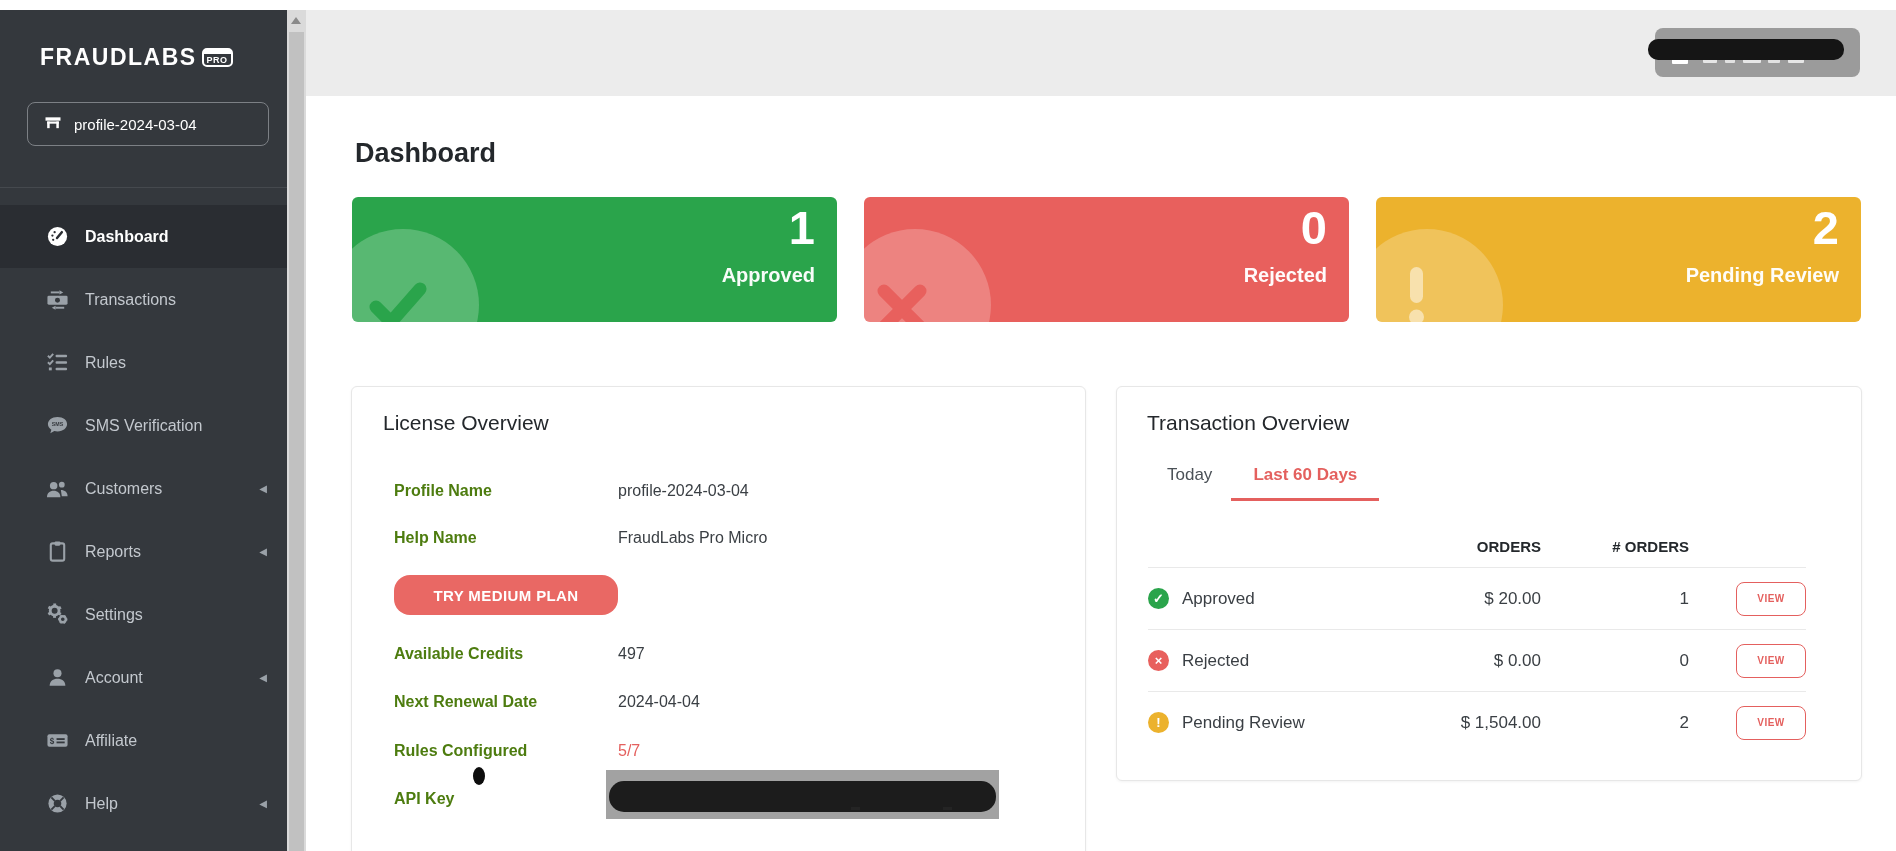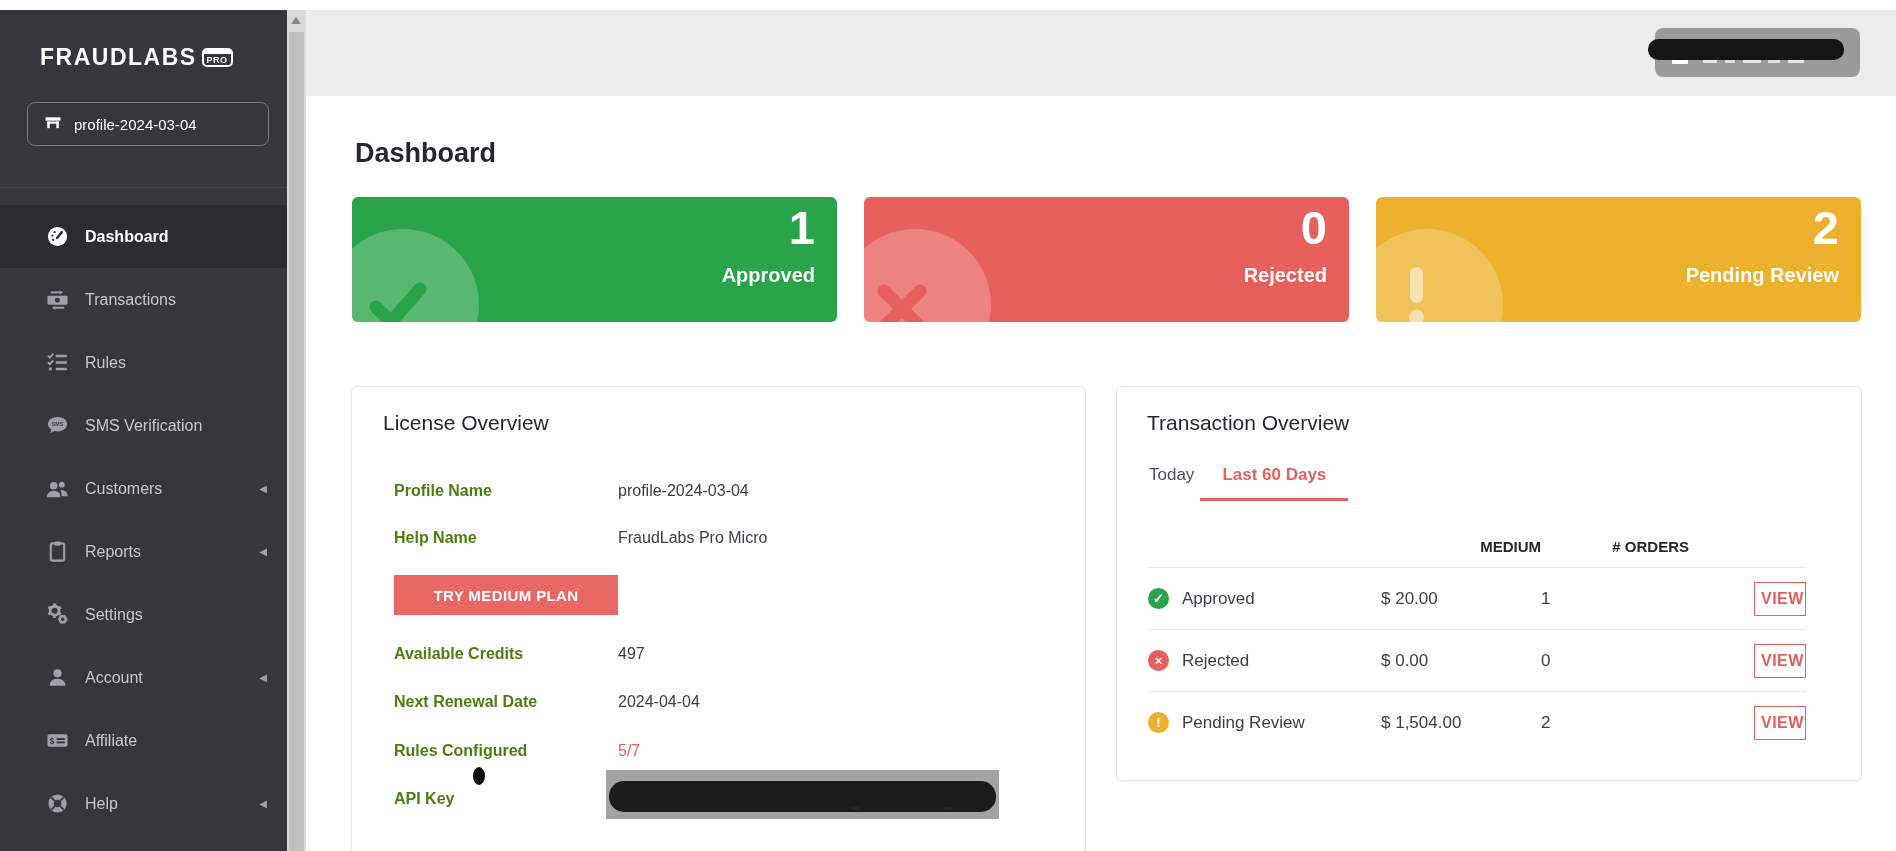--- a/index.html
+++ b/index.html
@@ -56,45 +56,45 @@
                background:rgba(255,255,255,.22)}
   .stat-glyph{position:absolute}
 
   .card{position:absolute;background:#fff;border:1px solid #e7e7e7;border-radius:6px;
         box-shadow:0 1px 3px rgba(0,0,0,.05);box-sizing:border-box}
   .license{left:351px;top:386px;width:735px;height:500px}
   .card-title{position:absolute;left:31px;top:24px;font-size:21px;font-weight:normal;color:#24282c}
   .lrow-label{position:absolute;left:42px;font-size:16px;font-weight:bold;color:#4d7c0f}
   .lrow-value{position:absolute;left:266px;font-size:16px;color:#3a3f44}
   .red-text{color:#e4605e}
-  .try-btn{position:absolute;left:42px;top:188px;width:224px;height:40px;border:none;border-radius:0;
+  .try-btn{position:absolute;left:42px;top:188px;width:224px;height:40px;border:none;border-radius:16px;
            background:#e96864;color:#fff;font-weight:bold;font-size:15px;letter-spacing:.4px;
            cursor:pointer;font-family:"Liberation Sans",sans-serif}
   .dot-redact{position:absolute;left:121px;top:380px;width:12px;height:18px;background:#0d0d0d;border-radius:50%}
   .api-redact{position:absolute;left:254px;top:383px;width:393px;height:49px;background:#a2a2a2}
   .api-pill{position:absolute;left:3px;top:11px;width:387px;height:31px;background:#1c1c1c;border-radius:15px}
   .api-frag{position:absolute;width:9px;height:3px;background:#2a2a2a;opacity:.65;top:37px}
 
   .tcard{left:1116px;top:386px;width:746px;height:395px}
-  .tabs{position:absolute;left:32px;top:78px;display:flex;gap:28px;font-size:17px}
+  .tabs{position:absolute;left:50px;top:78px;display:flex;gap:41px;font-size:17px}
   .tab{color:#4b5157;padding-bottom:13px;cursor:pointer}
   .tab.active{color:#e4605e;border-bottom:3px solid #e4605e;padding:0 22px 13px;margin:0 -22px;font-weight:bold}
   .ttable{position:absolute;left:0;top:138px;width:100%}
   .thead,.trow{display:grid;grid-template-columns:1fr 160px 148px 117px;align-items:center;
                margin:0 55px 0 31px}
   .thead{font-size:15px;font-weight:bold;color:#24282c;height:42px}
   .thead>div{text-align:right}
   .trow{height:61px;border-top:1px solid #e9e9e9;font-size:17px;color:#3a3f44}
-  .cell-r{text-align:left}
+  .cell-r{text-align:right}
   .status-cell{display:flex;align-items:center;gap:13px}
   .sicon{width:21px;height:21px;border-radius:50%;color:#fff;display:flex;align-items:center;
          justify-content:center;font-size:13px;font-weight:bold;flex:none}
   .sicon.green{background:#2aa44b}.sicon.red{background:#e8605d}.sicon.yellow{background:#ecb22d}
-  .view-btn{width:52px;height:34px;border:1px solid #e4605e;color:#e4605e;background:#fff;
-            border-radius:0;font-weight:bold;font-size:16px;letter-spacing:.5px;cursor:pointer;
+  .view-btn{width:70px;height:34px;border:1px solid #e4605e;color:#e4605e;background:#fff;
+            border-radius:8px;font-weight:bold;font-size:10px;letter-spacing:.5px;cursor:pointer;
             justify-self:end;font-family:"Liberation Sans",sans-serif}
 </style>
 </head>
 <body>
 
 <div class="sidebar">
   <div class="brand-row">
     <span class="logo-text">FRAUDLABS</span>
     <span class="pro-badge">PRO</span>
     <span class="hamburger">
@@ -350,21 +350,21 @@
   <div class="card-title" style="left:30px">Transaction Overview</div>
 
   <div class="tabs">
     <span class="tab">Today</span>
     <span class="tab active">Last 60 Days</span>
   </div>
 
   <div class="ttable">
     <div class="thead">
       <div></div>
-      <div>MEDIUM</div>
+      <div>ORDERS</div>
       <div># ORDERS</div>
       <div></div>
     </div>
 
     <div class="trow">
       <div class="status-cell">
         <span class="sicon green">✓</span>
         <span>Approved</span>
       </div>
       <div class="cell-r">$ 20.00</div>

